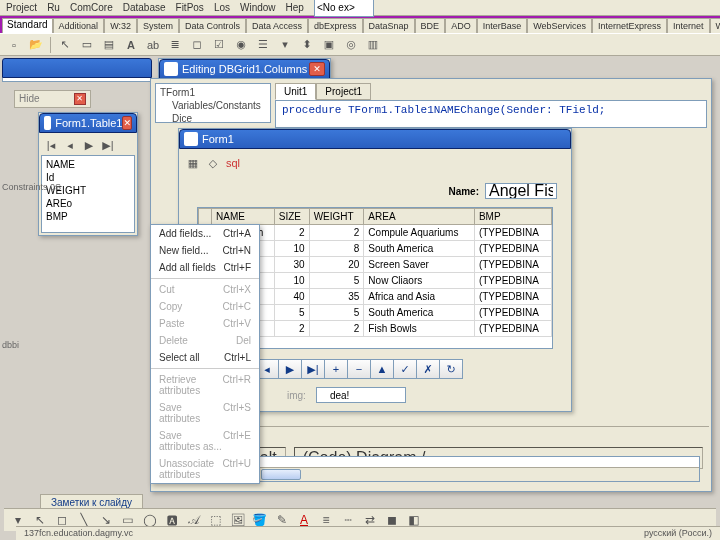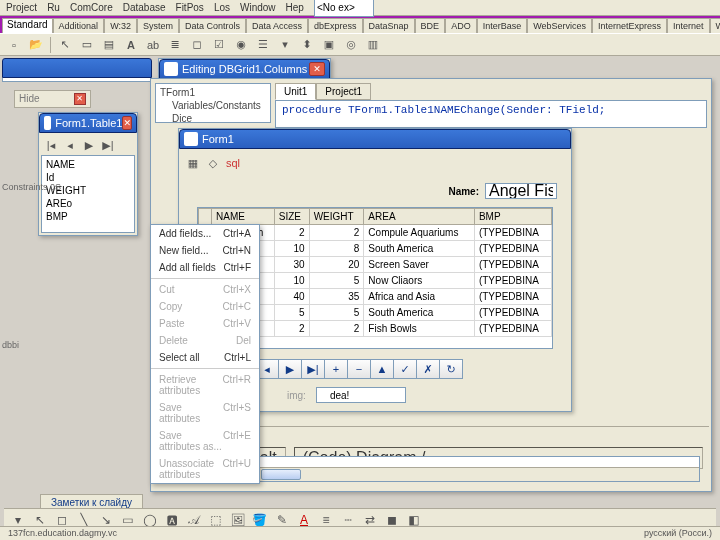--- a/index.html
+++ b/index.html
@@ -163,21 +163,21 @@
     background: linear-gradient(#e6eefc,#b9cef1); border:1px solid #7f9db9; border-radius:2px;}
 
   
   .bottom-tab { position:absolute; left: 40px; top: 494px;
     padding: 2px 10px; background:#ece9d8; border: 1px solid #aca899; border-bottom:none;
     font-size: 10px; color:#123b88;}
   .bottom-tools { position:absolute; left: 4px; top: 508px; right: 4px;
     background:#ece9d8; border-top: 1px solid #aca899; padding: 3px 6px;
     display:flex; gap:6px; align-items:center;}
   .bottom-tools .tbtn { font-size: 12px; }
-  .statusbar { position:absolute; left:0; right:0; bottom:0; height:14px; background:#ece9d8;
+  .statusbar { position:absolute; left:16px; right:0; bottom:0; height:14px; background:#ece9d8;
     border-top:1px solid #aca899; display:flex; gap:20px; padding: 1px 8px; color:#555; font-size:9px;}
 
   .constraints { position:absolute; left: 2px; top: 182px; font-size: 9px; color: #666;}
   .dbbi { position:absolute; left: 2px; top: 340px; font-size: 9px; color: #666;}
 
   
   .hidecap { position:absolute; left: 14px; top: 90px; font-size: 10px; color:#7a7a7a;
     background:#ece9d8; padding: 2px 4px; border:1px solid #aca899;}
   .hidecap .cx { display:inline-block; width:12px; height:12px; background:#e15e4a; border:1px solid #933;
     color:#fff; font-size:8px; text-align:center; line-height:10px; vertical-align:middle; margin-left:34px;}

